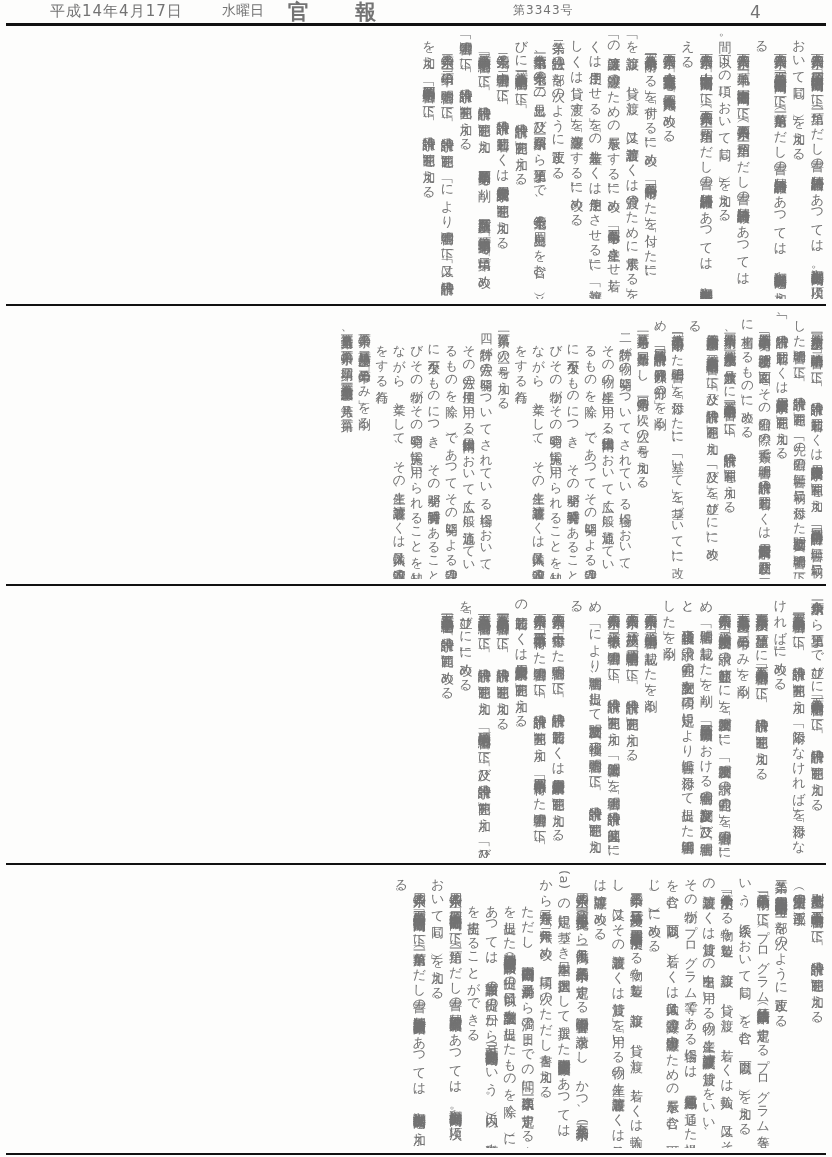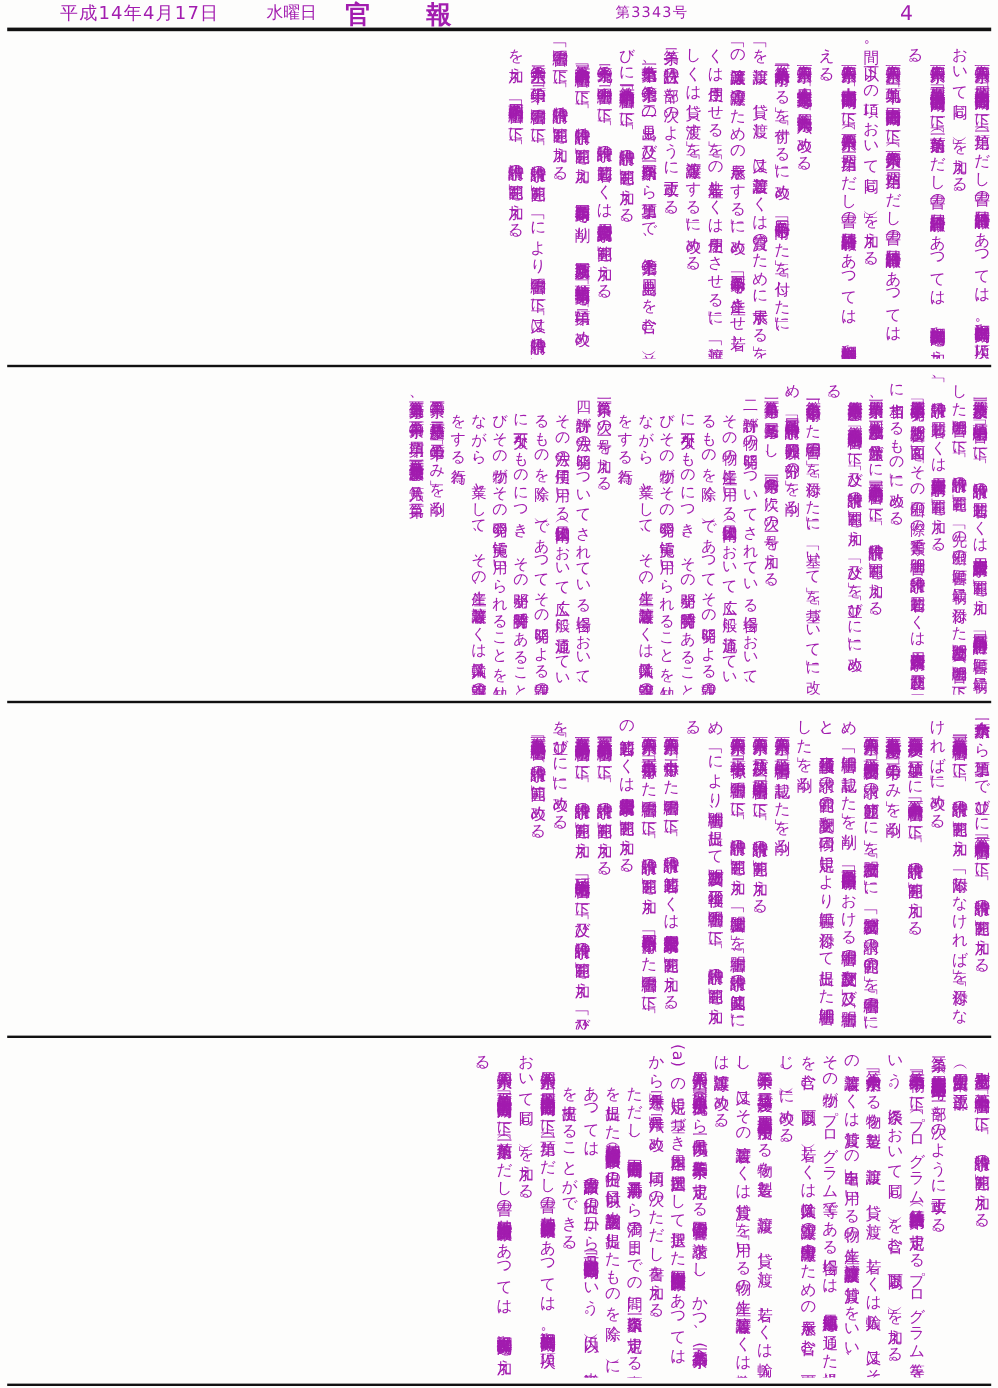--- a/index.html
+++ b/index.html
@@ -1,21 +1,21 @@
 <!DOCTYPE html>
 <html lang="ja"><head>
 <meta charset="utf-8">
 <style>
   html,body{margin:0;padding:0;background:#e8e8e8;}
   .page{
     position:relative;
     width:832px;height:1157px;
     margin:0 auto;
     background:#fdfdfc;
-    color:#a21caf;
+    color:#737373;
     font-family:"DejaVu Sans","Liberation Sans",sans-serif;
     overflow:hidden;
     box-sizing:border-box;
   }
   
   .header{position:relative;height:23px;}
   .hd{position:absolute;top:2px;white-space:nowrap;}
   .hd-date{left:50px;font-size:15px;letter-spacing:1px;}
   .hd-weekday{left:222px;font-size:14px;}
   .hd-title{left:288px;top:-2px;font-size:21px;font-weight:bold;letter-spacing:2.2em;font-family:"DejaVu Serif","Liberation Serif",serif;}

